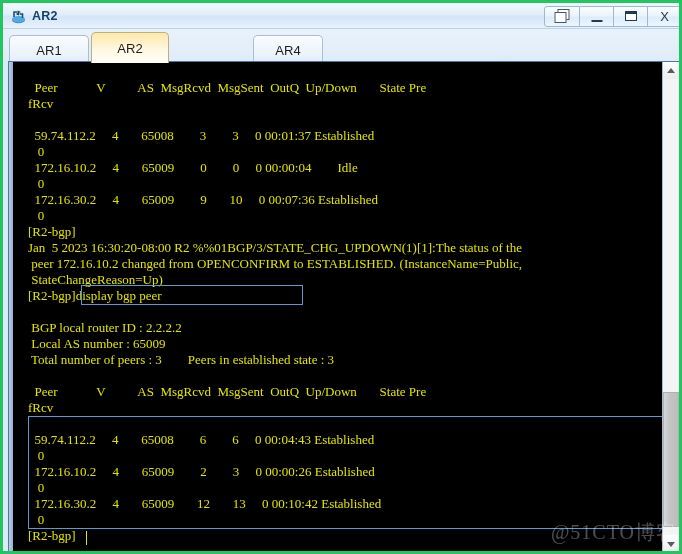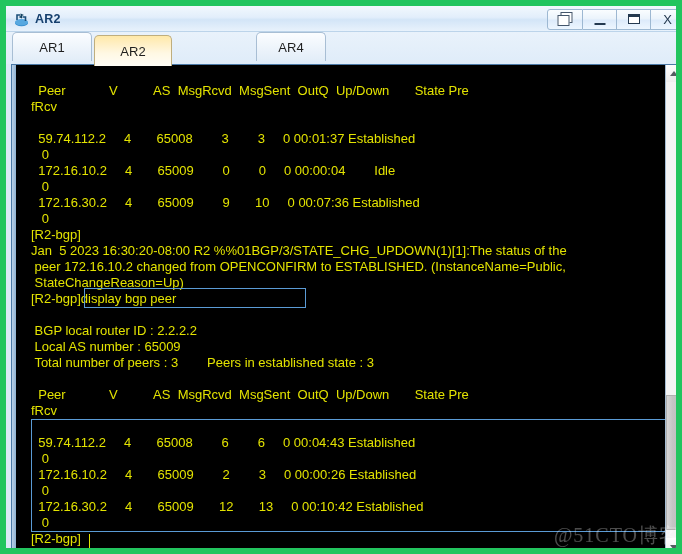--- a/index.html
+++ b/index.html
@@ -13,21 +13,21 @@
     -webkit-font-smoothing: none;
   }
 
   #app {
     position: relative;
     width: 682px;
     height: 554px;
     overflow: hidden;
     box-sizing: border-box;
     background: #dce9f7;
-    border: 6px solid #22c55e;
+    border: 3px solid #22c55e;
   }
 
   
   .titlebar {
     position: absolute;
     left: 0; top: 0;
     width: 682px;
     height: 26px;
     background: linear-gradient(to bottom, #f2f8fd 0%, #e2eefb 45%, #d3e5f7 55%, #e8f2fc 100%);
     border-bottom: 1px solid #bcd4ea;
@@ -130,21 +130,21 @@
   .tabstrip {
     position: absolute;
     left: 0; top: 26px;
     width: 682px;
     height: 32px;
     background: linear-gradient(to bottom, #e9f2fb 0%, #dfecf9 100%);
     box-sizing: border-box;
   }
   .tab {
     position: absolute;
-    top: 0;
+    top: 6px;
     height: 29px;
     box-sizing: border-box;
     border: 1px solid #a8bed4;
     border-bottom: none;
     border-top-left-radius: 5px;
     border-top-right-radius: 5px;
     background: linear-gradient(to bottom, #fbfdff 0%, #edf4fb 55%, #e2edf8 100%);
     display: flex;
     align-items: center;
     justify-content: center;
@@ -192,21 +192,21 @@
     color: #e3e300;
     white-space: pre;
   }
   .term-line {
     position: absolute;
     left: 14px;
     height: 16px;
     white-space: pre;
     color: #e3e300;
     letter-spacing: 0px;
-    font-family: Liberation Sans, sans-serif;
+    font-family: Liberation Serif, serif;
   }
 
   
   .hl-box {
     position: absolute;
     border: 1px solid #5b9bd5;
     box-sizing: border-box;
     pointer-events: none;
   }
 

